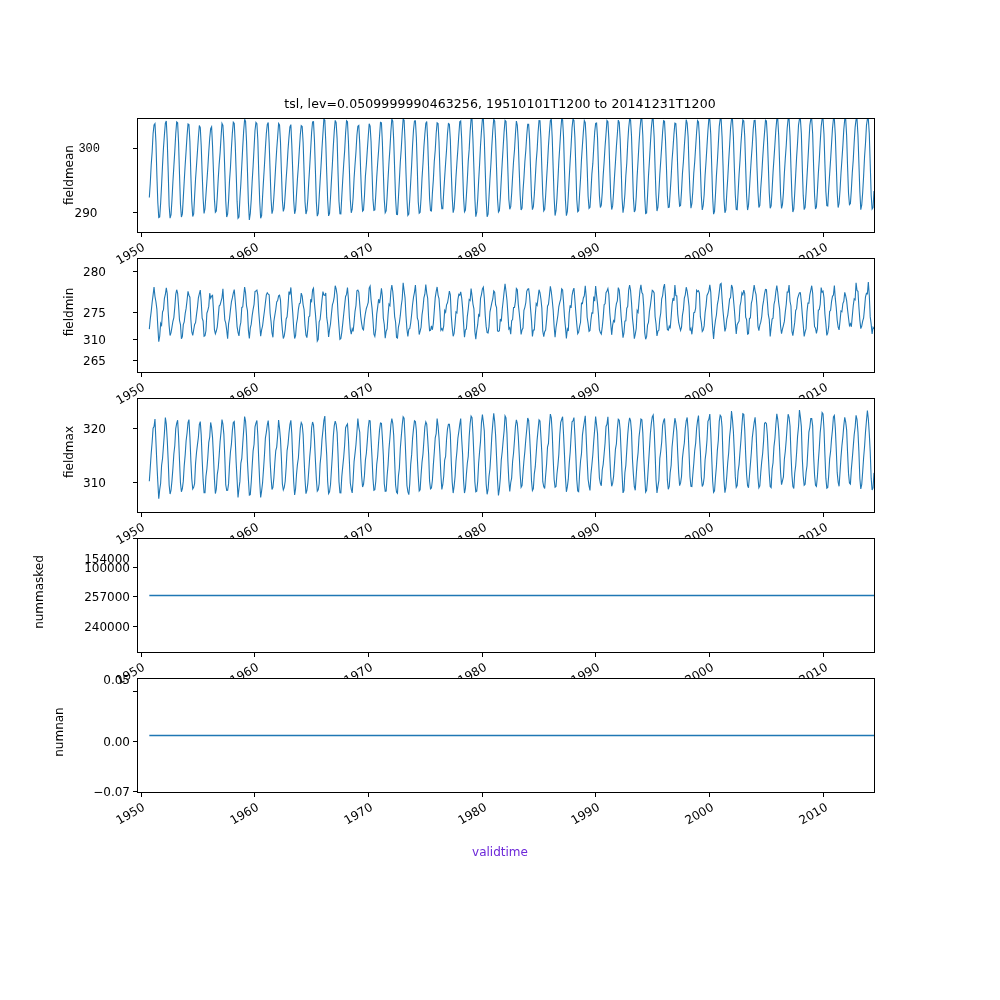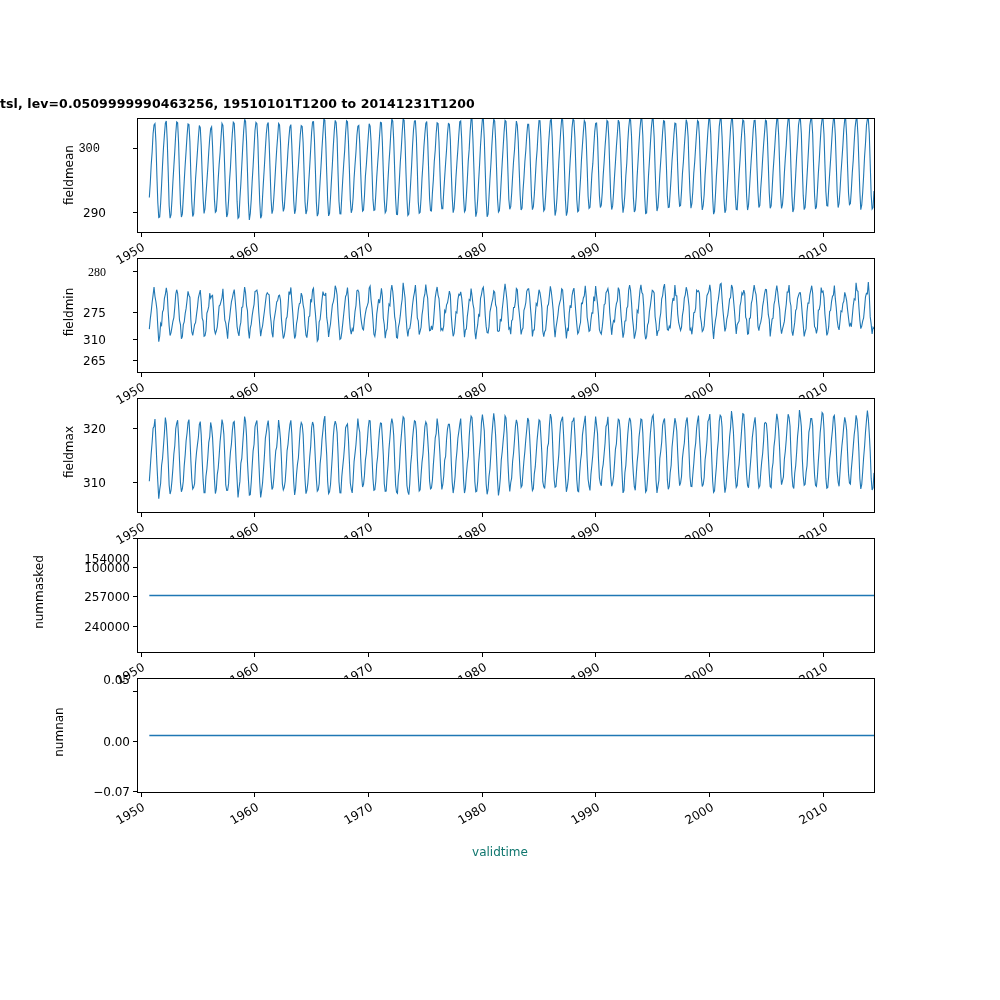--- a/index.html
+++ b/index.html
@@ -19,24 +19,24 @@
     position: absolute;
     left: 0; top: 0;
     width: 1000px;
     height: 1000px;
   }
   .fig-title {
     position: absolute;
     left: 0;
     top: 96px;
     width: 1000px;
+    text-align: center;
     font-size: 12.5px;
     color: #000;
     letter-spacing: 0.1px;
-    font-weight: bold;
   }
   .panel {
     position: absolute;
     box-sizing: border-box;
     border: 1.1px solid #000000;
     background: #ffffff;
     overflow: hidden;
   }
   .panel svg {
     display: block;
@@ -76,35 +76,35 @@
     font-size: 12px;
     color: #000;
     white-space: nowrap;
     transform-origin: right top;
     transform: rotate(-30deg);
     text-align: right;
   }
   .xlabel {
     position: absolute;
     font-size: 12px;
-    color: #0f766e;
+    color: #6d28d9;
     text-align: center;
     width: 100%;
     left: 0;
   }
 </style>
 </head>
 <body>
 
 <div class="figure">
 
   <div class="fig-title">tsl, lev=0.0509999990463256, 19510101T1200 to 20141231T1200</div>
 
   <div class="ylabel" style="left:-1px; top:168px; width:140px;">fieldmean</div>
-  <div class="ytick" style="left:66px; top:206px; width:40px;">290</div>
+  <div class="ytick" style="left:66px; top:206px; width:40px;text-align:center;">290</div>
   <div class="ytickmark" style="left:133px; top:212px;"></div>
   <div class="ytick" style="left:60px; top:142px; width:40px;font-family:Liberation Mono, monospace;">300</div>
   <div class="ytickmark" style="left:133px; top:148px;"></div>
 
   <div class="panel" style="left:137px; top:118px; width:738px; height:115px;">
     <svg viewBox="0 0 738 115" preserveAspectRatio="none">
       <polyline id="series-0" fill="none" stroke="#1f77b4" stroke-width="1.1" points="11.35,79.81 12.30,65.41 13.25,46.55 14.19,33.30 15.14,14.82 16.08,6.16 17.03,4.77 17.98,23.39 18.92,56.89 19.87,85.03 20.82,100.28 21.76,99.61 22.71,85.57 23.65,67.25 24.60,46.95 25.55,29.34 26.49,15.97 27.44,4.13 28.38,1.94 29.33,22.19 30.28,53.70 31.22,87.95 32.17,100.99 33.12,97.43 34.06,82.26 35.01,63.77 35.95,48.23 36.90,32.67 37.85,14.93 38.79,2.95 39.74,3.75 40.68,24.07 41.63,56.50 42.58,86.81 43.52,99.80 44.47,96.58 45.42,80.28 46.36,63.09 47.31,46.52 48.25,32.19 49.20,16.94 50.15,5.04 51.09,5.66 52.04,22.88 52.98,56.66 53.93,84.46 54.88,99.22 55.82,96.59 56.77,78.64 57.72,60.90 58.66,47.24 59.61,33.11 60.55,18.82 61.50,6.60 62.45,8.90 63.39,27.24 64.34,55.41 65.28,80.37 66.23,96.02 67.18,91.37 68.12,77.29 69.07,63.61 70.02,49.42 70.96,33.32 71.91,19.52 72.85,9.80 73.80,7.95 74.75,27.54 75.69,54.23 76.64,81.95 77.58,95.01 78.53,93.72 79.48,79.09 80.42,61.22 81.37,46.15 82.32,34.50 83.26,18.68 84.21,4.40 85.15,6.38 86.10,23.95 87.05,53.05 87.99,83.12 88.94,99.83 89.88,96.49 90.83,82.79 91.78,62.72 92.72,49.14 93.67,29.83 94.62,14.33 95.56,3.18 96.51,4.48 97.45,24.31 98.40,53.09 99.35,83.86 100.29,101.01 101.24,99.68 102.18,81.17 103.13,65.98 104.08,46.97 105.02,28.60 105.97,11.90 106.92,0.32 107.86,2.47 108.81,22.43 109.75,52.57 110.70,84.98 111.65,102.75 112.59,96.19 113.54,82.03 114.48,63.28 115.43,47.86 116.38,29.55 117.32,11.72 118.27,3.45 119.22,4.77 120.16,21.27 121.11,56.14 122.05,84.02 123.00,101.01 123.95,98.33 124.89,79.48 125.84,62.72 126.78,47.40 127.73,30.11 128.68,14.73 129.62,5.64 130.57,3.50 131.52,24.45 132.46,52.57 133.41,81.20 134.35,96.35 135.30,92.24 136.25,79.09 137.19,63.50 138.14,46.52 139.08,31.13 140.03,18.17 140.98,4.53 141.92,6.10 142.87,23.44 143.82,53.67 144.76,82.40 145.71,94.06 146.65,90.42 147.60,76.70 148.55,61.07 149.49,47.44 150.44,31.18 151.38,18.47 152.33,7.94 153.28,5.70 154.22,26.35 155.17,53.32 156.12,83.04 157.06,96.44 158.01,92.29 158.95,76.63 159.90,60.69 160.85,47.55 161.79,31.36 162.74,16.04 163.68,6.82 164.63,7.64 165.58,23.86 166.52,53.31 167.47,84.20 168.42,96.67 169.36,93.08 170.31,80.84 171.25,63.67 172.20,48.11 173.15,30.80 174.09,13.49 175.04,2.92 175.98,2.77 176.93,21.66 177.88,52.23 178.82,84.07 179.77,98.88 180.72,96.08 181.66,79.92 182.61,63.13 183.55,47.20 184.50,29.58 185.45,14.58 186.39,0.06 187.34,1.30 188.28,23.35 189.23,55.02 190.18,82.43 191.12,98.58 192.07,95.98 193.02,79.98 193.96,62.70 194.91,46.00 195.85,27.63 196.80,12.26 197.75,1.36 198.69,3.76 199.64,19.95 200.58,54.57 201.53,83.67 202.48,96.51 203.42,96.58 204.37,78.32 205.32,61.33 206.26,45.72 207.21,32.42 208.15,14.48 209.10,1.78 210.05,2.67 210.99,22.51 211.94,50.87 212.88,81.98 213.83,95.45 214.78,91.86 215.72,79.82 216.67,60.24 217.62,46.22 218.56,33.28 219.51,16.50 220.45,7.43 221.40,6.60 222.35,24.82 223.29,53.59 224.24,78.82 225.18,93.72 226.13,92.69 227.08,78.44 228.02,58.23 228.97,46.55 229.92,31.91 230.86,18.02 231.81,4.82 232.75,7.36 233.70,23.18 234.65,53.24 235.59,81.83 236.54,92.99 237.48,92.56 238.43,77.30 239.38,59.28 240.32,44.98 241.27,32.06 242.22,16.97 243.16,3.44 244.11,3.88 245.05,24.04 246.00,54.09 246.95,82.04 247.89,95.39 248.84,93.57 249.78,79.06 250.73,60.76 251.68,44.08 252.62,30.13 253.57,12.49 254.52,0.06 255.46,2.20 256.41,21.76 257.35,51.25 258.30,80.92 259.25,97.05 260.19,97.27 261.14,79.83 262.08,62.32 263.03,43.69 263.98,30.27 264.92,13.51 265.87,0.06 266.82,1.30 267.76,22.32 268.71,54.67 269.65,81.24 270.60,98.14 271.55,96.68 272.49,81.60 273.44,64.21 274.38,46.96 275.33,26.36 276.28,10.73 277.22,1.94 278.17,1.87 279.12,19.04 280.06,50.55 281.01,84.33 281.95,95.93 282.90,94.82 283.85,80.17 284.79,60.15 285.74,45.54 286.68,28.39 287.63,15.58 288.58,4.51 289.52,2.52 290.47,21.98 291.42,51.65 292.36,80.53 293.31,93.22 294.25,93.55 295.20,75.37 296.15,61.92 297.09,43.23 298.04,31.87 298.98,14.76 299.93,3.89 300.88,4.52 301.82,23.10 302.77,53.24 303.72,80.29 304.66,91.20 305.61,91.22 306.55,74.60 307.50,59.39 308.45,44.72 309.39,31.25 310.34,14.80 311.28,4.66 312.23,5.32 313.18,20.62 314.12,53.49 315.07,79.37 316.02,95.31 316.96,91.13 317.91,76.92 318.85,58.92 319.80,44.41 320.75,30.74 321.69,16.22 322.64,2.84 323.58,2.02 324.53,19.70 325.48,50.12 326.42,79.43 327.37,94.43 328.32,92.68 329.26,78.50 330.21,61.86 331.15,42.85 332.10,30.67 333.05,12.62 333.99,0.06 334.94,0.15 335.88,21.90 336.83,50.42 337.78,80.57 338.72,99.48 339.67,94.83 340.62,81.74 341.56,63.05 342.51,46.28 343.45,27.02 344.40,12.12 345.35,0.06 346.29,0.06 347.24,20.96 348.18,52.27 349.13,82.23 350.08,99.53 351.02,96.74 351.97,79.07 352.92,61.03 353.86,46.06 354.81,27.21 355.75,11.61 356.70,0.06 357.65,2.17 358.59,21.71 359.54,50.35 360.48,80.96 361.43,94.72 362.38,93.19 363.32,80.21 364.27,61.38 365.22,44.17 366.16,28.54 367.11,12.70 368.05,1.37 369.00,2.46 369.95,22.18 370.89,52.37 371.84,81.67 372.78,91.90 373.73,89.16 374.68,75.63 375.62,58.76 376.57,43.19 377.52,31.57 378.46,15.28 379.41,2.07 380.35,6.38 381.30,23.09 382.25,52.28 383.19,77.56 384.14,92.69 385.08,90.64 386.03,73.43 386.98,59.88 387.92,43.44 388.87,31.76 389.82,16.44 390.76,5.33 391.71,5.42 392.65,20.83 393.60,49.75 394.55,78.59 395.49,92.21 396.44,89.24 397.38,77.10 398.33,60.85 399.28,43.16 400.22,31.43 401.17,13.68 402.12,1.56 403.06,1.65 404.01,19.59 404.95,50.41 405.90,77.41 406.85,93.50 407.79,91.89 408.74,78.28 409.68,61.16 410.63,45.46 411.58,27.12 412.52,13.57 413.47,1.75 414.42,0.06 415.36,19.27 416.31,50.26 417.25,79.36 418.20,98.28 419.15,93.33 420.09,80.68 421.04,62.68 421.98,43.29 422.93,28.21 423.88,11.78 424.82,0.06 425.77,0.86 426.72,18.92 427.66,52.12 428.61,82.75 429.55,98.36 430.50,94.42 431.45,78.33 432.39,60.00 433.34,42.43 434.28,27.01 435.23,8.75 436.18,0.06 437.12,1.39 438.07,18.53 439.02,49.33 439.96,81.96 440.91,94.49 441.85,93.50 442.80,76.25 443.75,60.57 444.69,41.24 445.64,26.57 446.58,13.09 447.53,1.54 448.48,3.62 449.42,21.53 450.37,48.93 451.32,78.70 452.26,90.91 453.21,89.79 454.15,74.44 455.10,56.12 456.05,45.46 456.99,28.96 457.94,13.32 458.88,4.41 459.83,4.08 460.78,19.02 461.72,50.38 462.67,78.17 463.62,90.04 464.56,87.60 465.51,74.82 466.45,57.49 467.40,43.46 468.35,27.81 469.29,15.15 470.24,1.51 471.18,2.69 472.13,20.21 473.08,50.99 474.02,78.72 474.97,92.17 475.92,88.43 476.86,75.07 477.81,58.64 478.75,44.02 479.70,28.12 480.65,15.32 481.59,1.13 482.54,3.45 483.48,20.70 484.43,47.63 485.38,80.35 486.32,95.44 487.27,88.80 488.22,76.51 489.16,57.73 490.11,44.75 491.05,24.79 492.00,9.21 492.95,0.34 493.89,0.76 494.84,16.96 495.78,48.38 496.73,80.06 497.68,94.73 498.62,92.43 499.57,79.34 500.52,57.88 501.46,41.99 502.41,24.44 503.35,9.61 504.30,0.06 505.25,0.06 506.19,16.88 507.14,48.12 508.08,78.83 509.03,96.14 509.98,95.49 510.92,78.51 511.87,58.03 512.82,42.81 513.76,25.61 514.71,9.53 515.65,0.06 516.60,0.39 517.55,18.29 518.49,49.86 519.44,77.40 520.38,93.70 521.33,89.77 522.28,74.88 523.22,56.66 524.17,42.33 525.12,27.84 526.06,13.10 527.01,1.73 527.95,2.32 528.90,21.06 529.85,48.37 530.79,77.87 531.74,90.02 532.68,89.62 533.63,74.65 534.58,58.95 535.52,41.76 536.47,29.35 537.42,15.31 538.36,4.18 539.31,4.62 540.25,20.41 541.20,50.64 542.15,76.40 543.09,88.74 544.04,88.03 544.98,73.90 545.93,55.46 546.88,43.42 547.82,27.79 548.77,13.59 549.72,0.53 550.66,4.47 551.61,17.98 552.55,50.07 553.50,75.04 554.45,90.77 555.39,85.99 556.34,73.21 557.28,55.18 558.23,43.49 559.18,28.18 560.12,13.43 561.07,1.70 562.02,3.07 562.96,18.48 563.91,50.36 564.85,78.39 565.80,92.57 566.75,88.06 567.69,77.04 568.64,57.22 569.58,43.26 570.53,27.62 571.48,11.74 572.42,0.06 573.37,0.59 574.32,15.43 575.26,47.31 576.21,79.69 577.15,96.89 578.10,93.97 579.05,76.93 579.99,57.89 580.94,43.19 581.88,25.71 582.83,7.52 583.78,0.06 584.72,0.06 585.67,18.21 586.62,47.00 587.56,80.74 588.51,95.43 589.45,92.42 590.40,75.34 591.35,60.39 592.29,42.77 593.24,26.71 594.18,9.22 595.13,0.06 596.08,0.06 597.02,18.56 597.97,49.62 598.92,77.35 599.86,92.06 600.81,92.36 601.75,74.76 602.70,56.74 603.65,41.99 604.59,24.90 605.54,11.15 606.48,0.88 607.43,1.97 608.38,17.63 609.32,48.94 610.27,78.46 611.22,92.65 612.16,87.91 613.11,71.31 614.05,55.28 615.00,39.76 615.95,26.53 616.89,10.58 617.84,1.58 618.78,1.48 619.73,19.32 620.68,49.28 621.62,74.25 622.57,90.03 623.52,88.02 624.46,70.43 625.41,57.01 626.35,40.58 627.30,25.93 628.25,13.60 629.19,1.22 630.14,2.10 631.08,18.79 632.03,46.87 632.98,75.23 633.92,90.79 634.87,88.40 635.82,72.53 636.76,54.34 637.71,40.09 638.65,25.65 639.60,10.77 640.55,0.06 641.49,0.06 642.44,16.80 643.38,46.89 644.33,76.76 645.28,90.99 646.22,87.13 647.17,75.12 648.12,55.26 649.06,40.28 650.01,26.79 650.95,9.34 651.90,0.06 652.85,0.06 653.79,17.39 654.74,49.73 655.68,78.23 656.63,94.63 657.58,91.43 658.52,75.27 659.47,56.90 660.42,38.56 661.36,23.93 662.31,6.18 663.25,0.06 664.20,0.06 665.15,14.82 666.09,49.08 667.04,77.76 667.98,92.24 668.93,89.90 669.88,75.21 670.82,58.86 671.77,41.68 672.72,23.81 673.66,6.49 674.61,0.06 675.55,0.06 676.50,14.91 677.45,47.79 678.39,77.13 679.34,91.60 680.28,89.32 681.23,73.86 682.18,55.68 683.12,41.56 684.07,23.63 685.02,7.93 685.96,0.06 686.91,0.06 687.85,15.67 688.80,46.37 689.75,73.92 690.69,88.24 691.64,88.57 692.58,71.06 693.53,56.04 694.48,41.35 695.42,25.39 696.37,9.64 697.32,0.06 698.26,0.06 699.21,16.29 700.15,46.12 701.10,75.25 702.05,90.13 702.99,85.64 703.94,72.56 704.88,55.39 705.83,41.48 706.78,27.09 707.72,10.70 708.67,0.06 709.62,0.11 710.56,17.08 711.51,48.66 712.45,75.61 713.40,87.12 714.35,86.09 715.29,72.14 716.24,54.50 717.18,41.82 718.13,23.59 719.08,8.39 720.02,0.58 720.97,0.06 721.92,16.22 722.86,45.11 723.81,73.76 724.75,92.23 725.70,87.52 726.65,74.75 727.59,57.92 728.54,38.26 729.48,24.72 730.43,6.55 731.38,0.06 732.32,0.06 733.27,14.66 734.22,45.92 735.16,77.65 736.11,91.73 737.05,90.25 738.00,73.36"></polyline>
     </svg>
   </div>
   <div class="xtickmark" style="left:141px; top:233px;"></div>
@@ -122,21 +122,21 @@
   <div class="xtick-rot" style="left:629px; top:240px; width:80px;">2000</div>
   <div class="xtick-rot" style="left:743px; top:240px; width:80px;">2010</div>
 
   <div class="ylabel" style="left:-1px; top:305px; width:140px;">fieldmin</div>
   <div class="ytick" style="left:66px; top:354px; width:40px;">265</div>
   <div class="ytickmark" style="left:133px; top:360px;"></div>
   <div class="ytick" style="left:66px; top:333px; width:40px;">310</div>
   <div class="ytickmark" style="left:133px; top:339px;"></div>
   <div class="ytick" style="left:66px; top:306px; width:40px;">275</div>
   <div class="ytickmark" style="left:133px; top:312px;"></div>
-  <div class="ytick" style="left:66px; top:265px; width:40px;font-family:Liberation Serif, serif;">280</div>
+  <div class="ytick" style="left:66px; top:265px; width:40px;">280</div>
   <div class="ytickmark" style="left:133px; top:271px;"></div>
 
   <div class="panel" style="left:137px; top:258px; width:738px; height:115px;">
     <svg viewBox="0 0 738 115" preserveAspectRatio="none">
       <polyline id="series-1" fill="none" stroke="#1f77b4" stroke-width="1.1" points="11.35,71.36 12.30,61.16 13.25,53.33 14.19,43.97 15.14,36.53 16.08,28.45 17.03,38.19 17.98,43.51 18.92,50.95 19.87,68.91 20.82,84.15 21.76,78.60 22.71,65.44 23.65,67.34 24.60,53.89 25.55,51.47 26.49,39.94 27.44,36.10 28.38,29.45 29.33,35.34 30.28,53.97 31.22,68.02 32.17,77.89 33.12,74.95 34.06,69.33 35.01,63.35 35.95,59.61 36.90,48.97 37.85,35.91 38.79,31.28 39.74,34.88 40.68,47.66 41.63,62.58 42.58,66.75 43.52,81.23 44.47,79.07 45.42,66.86 46.36,63.97 47.31,55.54 48.25,50.31 49.20,42.02 50.15,33.00 51.09,36.84 52.04,38.85 52.98,61.24 53.93,73.91 54.88,77.72 55.82,72.27 56.77,66.68 57.72,64.82 58.66,56.58 59.61,49.19 60.55,39.47 61.50,35.44 62.45,31.59 63.39,43.42 64.34,60.26 65.28,63.07 66.23,78.70 67.18,78.06 68.12,73.08 69.07,55.17 70.02,52.20 70.96,48.25 71.91,34.77 72.85,39.94 73.80,37.77 74.75,37.03 75.69,52.14 76.64,71.97 77.58,76.14 78.53,73.32 79.48,69.02 80.42,59.19 81.37,47.88 82.32,46.70 83.26,43.21 84.21,39.52 85.15,30.32 86.10,47.33 87.05,61.95 87.99,65.27 88.94,72.34 89.88,81.12 90.83,66.00 91.78,60.52 92.72,51.55 93.67,43.68 94.62,39.62 95.56,34.76 96.51,31.14 97.45,42.29 98.40,54.26 99.35,68.77 100.29,74.61 101.24,78.21 102.18,68.99 103.13,64.25 104.08,49.30 105.02,48.85 105.97,38.32 106.92,28.58 107.86,34.29 108.81,47.42 109.75,52.52 110.70,72.37 111.65,80.76 112.59,70.32 113.54,66.31 114.48,57.64 115.43,51.31 116.38,46.14 117.32,33.10 118.27,32.68 119.22,31.67 120.16,36.77 121.11,54.47 122.05,66.70 123.00,78.53 123.95,72.10 124.89,68.19 125.84,60.14 126.78,52.92 127.73,44.74 128.68,36.49 129.62,34.39 130.57,35.72 131.52,36.41 132.46,54.96 133.41,63.58 134.35,75.04 135.30,79.70 136.25,63.39 137.19,57.44 138.14,51.41 139.08,43.69 140.03,42.25 140.98,37.53 141.92,36.89 142.87,41.85 143.82,60.90 144.76,72.27 145.71,80.88 146.65,78.22 147.60,71.81 148.55,61.02 149.49,58.83 150.44,47.97 151.38,33.15 152.33,36.13 153.28,28.94 154.22,42.21 155.17,54.82 156.12,70.16 157.06,80.89 158.01,77.98 158.95,65.70 159.90,60.54 160.85,50.93 161.79,45.54 162.74,44.76 163.68,34.77 164.63,37.73 165.58,46.68 166.52,51.37 167.47,67.26 168.42,77.46 169.36,80.04 170.31,71.12 171.25,59.02 172.20,57.99 173.15,41.07 174.09,43.02 175.04,31.48 175.98,29.65 176.93,45.33 177.88,55.31 178.82,67.94 179.77,83.48 180.72,81.79 181.66,63.97 182.61,61.39 183.55,52.19 184.50,41.92 185.45,33.17 186.39,36.77 187.34,36.98 188.28,34.56 189.23,59.48 190.18,66.29 191.12,79.41 192.07,71.60 193.02,66.13 193.96,56.04 194.91,46.67 195.85,43.59 196.80,38.54 197.75,27.21 198.69,30.50 199.64,36.64 200.58,55.68 201.53,68.99 202.48,81.82 203.42,80.98 204.37,74.41 205.32,65.54 206.26,56.20 207.21,47.10 208.15,38.11 209.10,36.07 210.05,28.97 210.99,40.63 211.94,59.43 212.88,71.53 213.83,76.40 214.78,71.07 215.72,73.68 216.67,64.25 217.62,53.22 218.56,47.31 219.51,32.36 220.45,31.67 221.40,33.61 222.35,45.95 223.29,58.13 224.24,65.50 225.18,71.05 226.13,72.23 227.08,61.73 228.02,55.24 228.97,50.36 229.92,47.51 230.86,44.10 231.81,29.62 232.75,27.64 233.70,41.49 234.65,49.72 235.59,61.86 236.54,76.53 237.48,78.85 238.43,71.66 239.38,56.15 240.32,48.99 241.27,40.95 242.22,44.84 243.16,38.27 244.11,29.79 245.05,38.14 246.00,60.34 246.95,66.61 247.89,80.65 248.84,73.54 249.78,71.16 250.73,56.92 251.68,45.94 252.62,47.45 253.57,32.98 254.52,26.44 255.46,33.03 256.41,44.07 257.35,58.62 258.30,64.40 259.25,79.83 260.19,80.51 261.14,69.28 262.08,65.05 263.03,57.44 263.98,47.46 264.92,40.72 265.87,24.24 266.82,32.04 267.76,39.53 268.71,57.80 269.65,71.39 270.60,78.84 271.55,71.34 272.49,70.90 273.44,65.10 274.38,56.45 275.33,46.26 276.28,38.76 277.22,33.91 278.17,26.56 279.12,40.28 280.06,59.91 281.01,63.04 281.95,76.90 282.90,73.33 283.85,69.49 284.79,56.83 285.74,50.09 286.68,39.50 287.63,35.80 288.58,25.92 289.52,34.69 290.47,39.92 291.42,60.28 292.36,73.02 293.31,72.69 294.25,68.15 295.20,72.03 296.15,65.36 297.09,52.51 298.04,39.32 298.98,33.23 299.93,28.44 300.88,36.72 301.82,40.28 302.77,53.68 303.72,72.50 304.66,70.92 305.61,72.63 306.55,68.00 307.50,52.28 308.45,54.09 309.39,46.62 310.34,44.53 311.28,39.16 312.23,32.63 313.18,36.40 314.12,57.50 315.07,69.97 316.02,78.64 316.96,75.71 317.91,65.96 318.85,53.91 319.80,54.74 320.75,41.38 321.69,35.91 322.64,36.83 323.58,33.42 324.53,39.24 325.48,49.71 326.42,65.06 327.37,79.56 328.32,72.21 329.26,71.17 330.21,58.39 331.15,50.83 332.10,41.15 333.05,42.25 333.99,30.18 334.94,37.41 335.88,45.89 336.83,50.69 337.78,73.62 338.72,81.51 339.67,72.80 340.62,66.85 341.56,56.74 342.51,58.04 343.45,39.95 344.40,36.21 345.35,30.45 346.29,28.60 347.24,39.57 348.18,57.29 349.13,68.83 350.08,74.98 351.02,75.40 351.97,68.81 352.92,53.74 353.86,49.31 354.81,44.31 355.75,40.66 356.70,32.43 357.65,33.67 358.59,46.58 359.54,49.35 360.48,73.23 361.43,73.57 362.38,72.87 363.32,61.12 364.27,63.51 365.22,51.07 366.16,42.73 367.11,33.49 368.05,25.36 369.00,32.81 369.95,41.68 370.89,55.58 371.84,71.29 372.78,69.98 373.73,76.47 374.68,62.82 375.62,61.54 376.57,49.44 377.52,49.28 378.46,43.10 379.41,30.02 380.35,31.15 381.30,45.92 382.25,54.69 383.19,64.12 384.14,76.77 385.08,72.22 386.03,70.24 386.98,52.18 387.92,49.15 388.87,44.26 389.82,32.85 390.76,30.74 391.71,30.26 392.65,37.68 393.60,50.47 394.55,62.22 395.49,78.83 396.44,72.30 397.38,72.27 398.33,57.25 399.28,45.44 400.22,47.09 401.17,39.25 402.12,31.26 403.06,34.18 404.01,40.68 404.95,50.03 405.90,73.59 406.85,79.04 407.79,73.96 408.74,72.28 409.68,61.75 410.63,48.06 411.58,46.09 412.52,37.26 413.47,27.83 414.42,33.32 415.36,42.04 416.31,52.08 417.25,68.36 418.20,79.65 419.15,69.69 420.09,63.76 421.04,57.20 421.98,48.39 422.93,44.23 423.88,40.74 424.82,30.34 425.77,31.46 426.72,44.14 427.66,59.04 428.61,69.22 429.55,80.86 430.50,71.21 431.45,73.19 432.39,55.04 433.34,47.21 434.28,49.72 435.23,37.30 436.18,32.19 437.12,29.67 438.07,41.42 439.02,54.77 439.96,66.16 440.91,76.08 441.85,74.33 442.80,68.61 443.75,64.40 444.69,44.86 445.64,45.46 446.58,39.60 447.53,37.42 448.48,27.25 449.42,38.23 450.37,59.28 451.32,65.47 452.26,73.57 453.21,72.67 454.15,62.26 455.10,54.91 456.05,55.05 456.99,38.29 457.94,42.84 458.88,27.56 459.83,37.15 460.78,45.63 461.72,56.38 462.67,71.95 463.62,74.85 464.56,76.42 465.51,69.08 466.45,59.73 467.40,46.55 468.35,45.60 469.29,34.20 470.24,32.56 471.18,30.10 472.13,36.29 473.08,54.80 474.02,65.82 474.97,77.17 475.92,67.32 476.86,62.58 477.81,63.82 478.75,51.85 479.70,45.43 480.65,42.61 481.59,29.11 482.54,31.74 483.48,43.01 484.43,58.04 485.38,69.41 486.32,80.00 487.27,75.13 488.22,63.13 489.16,62.83 490.11,50.09 491.05,48.28 492.00,31.52 492.95,26.45 493.89,31.86 494.84,44.13 495.78,59.92 496.73,68.60 497.68,81.02 498.62,76.46 499.57,70.99 500.52,52.42 501.46,54.26 502.41,42.58 503.35,31.91 504.30,26.34 505.25,34.09 506.19,35.80 507.14,48.77 508.08,74.65 509.03,81.71 509.98,79.09 510.92,67.34 511.87,64.62 512.82,53.38 513.76,47.38 514.71,39.57 515.65,31.84 516.60,32.74 517.55,34.50 518.49,58.52 519.44,66.13 520.38,78.38 521.33,73.42 522.28,72.58 523.22,60.91 524.17,54.94 525.12,40.50 526.06,37.22 527.01,28.86 527.95,25.52 528.90,37.17 529.85,59.32 530.79,71.76 531.74,72.61 532.68,68.47 533.63,70.60 534.58,59.28 535.52,46.17 536.47,39.72 537.42,42.45 538.36,26.59 539.31,37.20 540.25,37.53 541.20,56.07 542.15,64.88 543.09,68.74 544.04,72.70 544.98,69.49 545.93,57.08 546.88,51.61 547.82,39.80 548.77,36.41 549.72,28.75 550.66,32.57 551.61,39.74 552.55,48.15 553.50,72.70 554.45,70.60 555.39,76.63 556.34,67.97 557.28,54.82 558.23,54.28 559.18,50.08 560.12,31.87 561.07,33.25 562.02,32.22 562.96,34.81 563.91,58.68 564.85,64.51 565.80,73.72 566.75,72.39 567.69,68.09 568.64,54.73 569.58,47.65 570.53,37.15 571.48,35.22 572.42,32.38 573.37,26.29 574.32,33.65 575.26,54.87 576.21,70.04 577.15,81.41 578.10,69.95 579.05,62.23 579.99,56.99 580.94,46.37 581.88,41.39 582.83,33.76 583.78,25.80 584.72,24.91 585.67,40.43 586.62,53.14 587.56,62.97 588.51,73.74 589.45,70.14 590.40,61.07 591.35,57.09 592.29,49.27 593.24,40.60 594.18,39.32 595.13,26.52 596.08,29.04 597.02,40.19 597.97,51.09 598.92,64.13 599.86,76.29 600.81,66.91 601.75,64.93 602.70,63.28 603.65,47.97 604.59,43.29 605.54,34.47 606.48,36.29 607.43,31.69 608.38,35.13 609.32,59.13 610.27,61.76 611.22,76.45 612.16,75.90 613.11,60.48 614.05,60.05 615.00,45.21 615.95,41.22 616.89,33.77 617.84,26.47 618.78,32.34 619.73,36.27 620.68,48.11 621.62,68.31 622.57,72.86 623.52,67.27 624.46,64.26 625.41,58.81 626.35,47.87 627.30,42.41 628.25,35.54 629.19,30.91 630.14,31.17 631.08,43.32 632.03,56.68 632.98,61.69 633.92,78.78 634.87,69.50 635.82,61.13 636.76,60.19 637.71,46.29 638.65,41.90 639.60,33.20 640.55,27.00 641.49,34.13 642.44,44.38 643.38,51.18 644.33,68.42 645.28,75.89 646.22,71.24 647.17,67.56 648.12,63.53 649.06,53.85 650.01,46.10 650.95,33.57 651.90,33.67 652.85,26.57 653.79,43.03 654.74,47.84 655.68,73.49 656.63,78.03 657.58,71.28 658.52,64.25 659.47,52.41 660.42,50.52 661.36,40.22 662.31,37.18 663.25,34.40 664.20,34.41 665.15,43.98 666.09,56.08 667.04,67.22 667.98,78.81 668.93,74.12 669.88,70.86 670.82,53.50 671.77,44.80 672.72,44.94 673.66,36.49 674.61,31.87 675.55,27.19 676.50,34.60 677.45,54.55 678.39,68.90 679.34,70.44 680.28,75.77 681.23,70.84 682.18,51.93 683.12,51.58 684.07,46.06 685.02,29.09 685.96,33.80 686.91,32.82 687.85,39.31 688.80,56.23 689.75,65.84 690.69,77.72 691.64,75.25 692.58,68.86 693.53,53.34 694.48,52.22 695.42,43.38 696.37,38.00 697.32,36.80 698.26,26.96 699.21,40.37 700.15,49.67 701.10,62.36 702.05,69.41 702.99,72.13 703.94,63.19 704.88,52.87 705.83,53.64 706.78,45.30 707.72,43.01 708.67,33.95 709.62,37.50 710.56,42.41 711.51,51.76 712.45,60.09 713.40,67.81 714.35,65.88 715.29,68.92 716.24,58.01 717.18,47.58 718.13,40.51 719.08,41.49 720.02,24.18 720.97,32.06 721.92,32.83 722.86,48.83 723.81,62.16 724.75,70.84 725.70,68.29 726.65,63.16 727.59,59.97 728.54,49.72 729.48,38.46 730.43,34.88 731.38,35.32 732.32,23.54 733.27,36.95 734.22,58.92 735.16,66.24 736.11,76.37 737.05,69.50 738.00,71.09"></polyline>
     </svg>
   </div>
   <div class="xtickmark" style="left:141px; top:373px;"></div>
   <div class="xtickmark" style="left:254px; top:373px;"></div>
   <div class="xtickmark" style="left:368px; top:373px;"></div>

